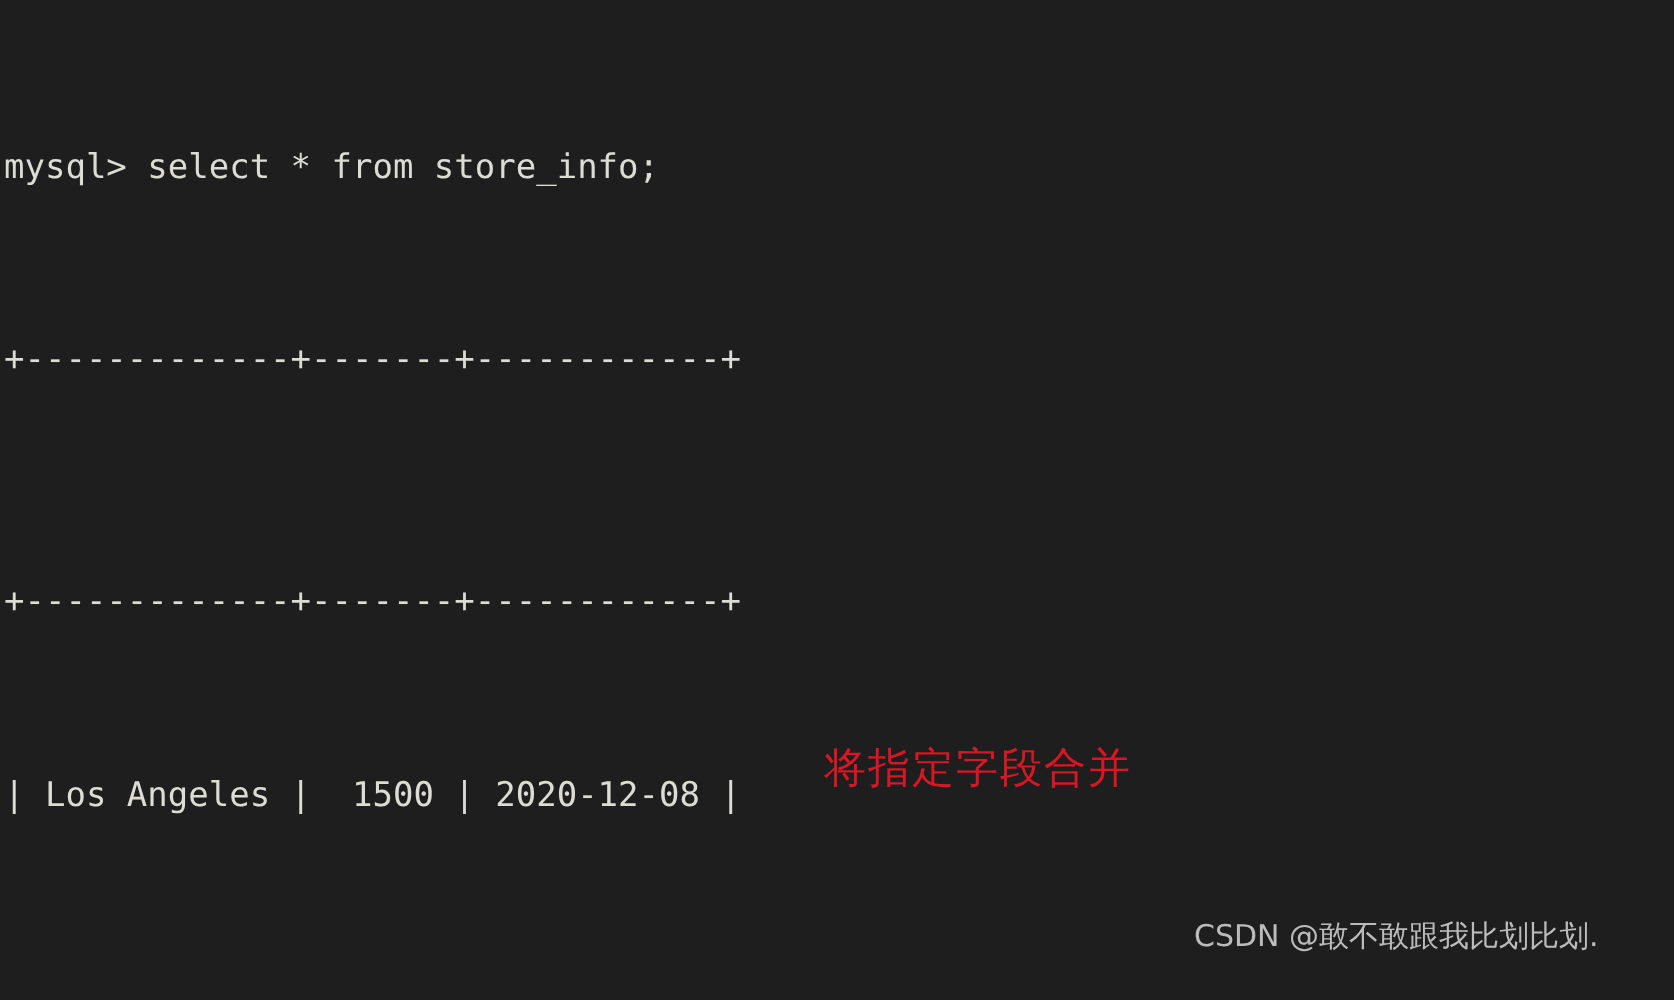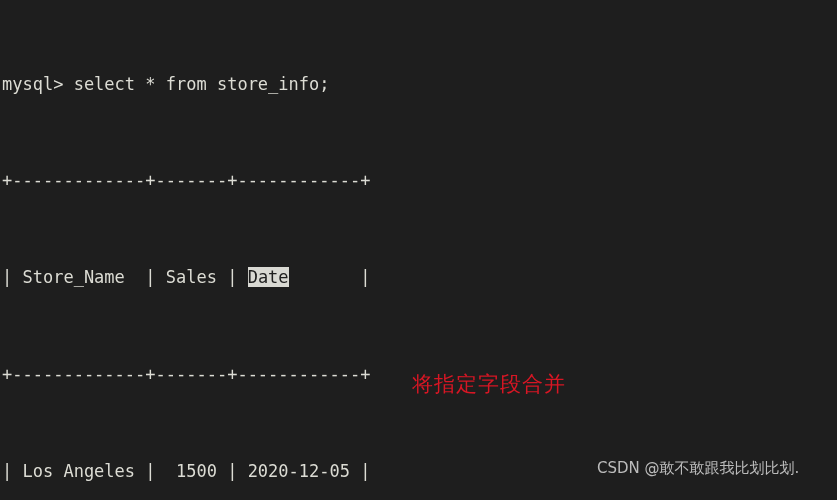--- a/index.html
+++ b/index.html
@@ -56,25 +56,24 @@
 <body>
 
 <div id="terminal">
 
   <div class="term-body">
 
     <span class="line">mysql&gt; select * from store_info;</span>
 
     <span class="line">+-------------+-------+------------+</span>
 
-    <span class="line"><span>| Store_Name  | Sales | </span><span class="sel">Date</span><span>       |</span></span>
 
     <span class="line">+-------------+-------+------------+</span>
 
-    <span class="line">| Los Angeles |  1500 | 2020-12-05 |</span>
+    <span class="line">| Los Angeles |  1500 | 2020-12-08 |</span>
     
     
     
 
     
 
     
 
     
 

